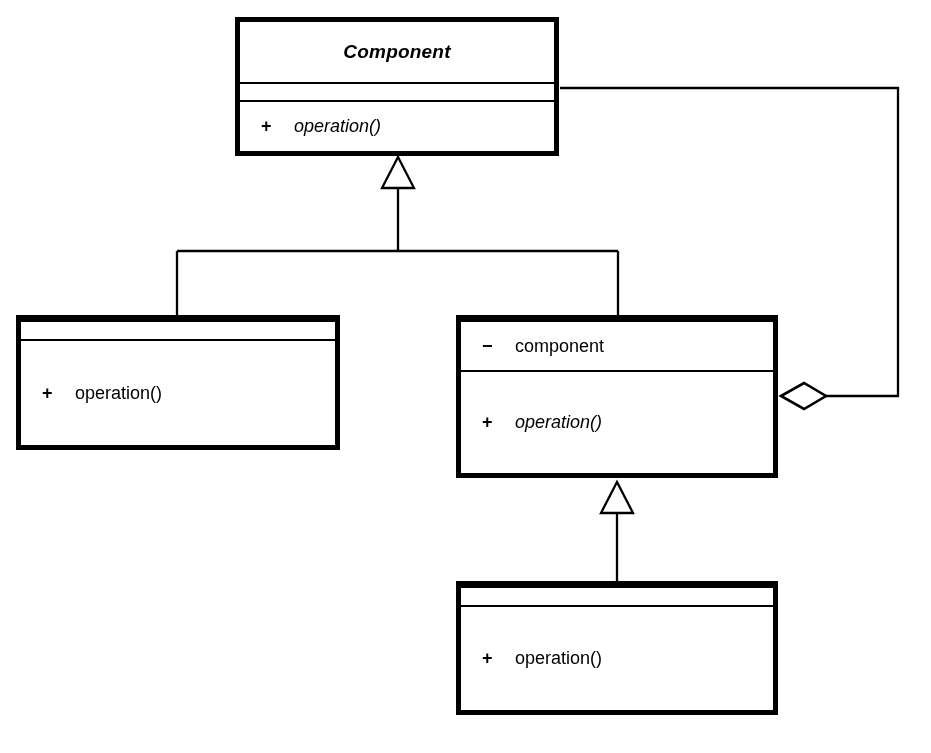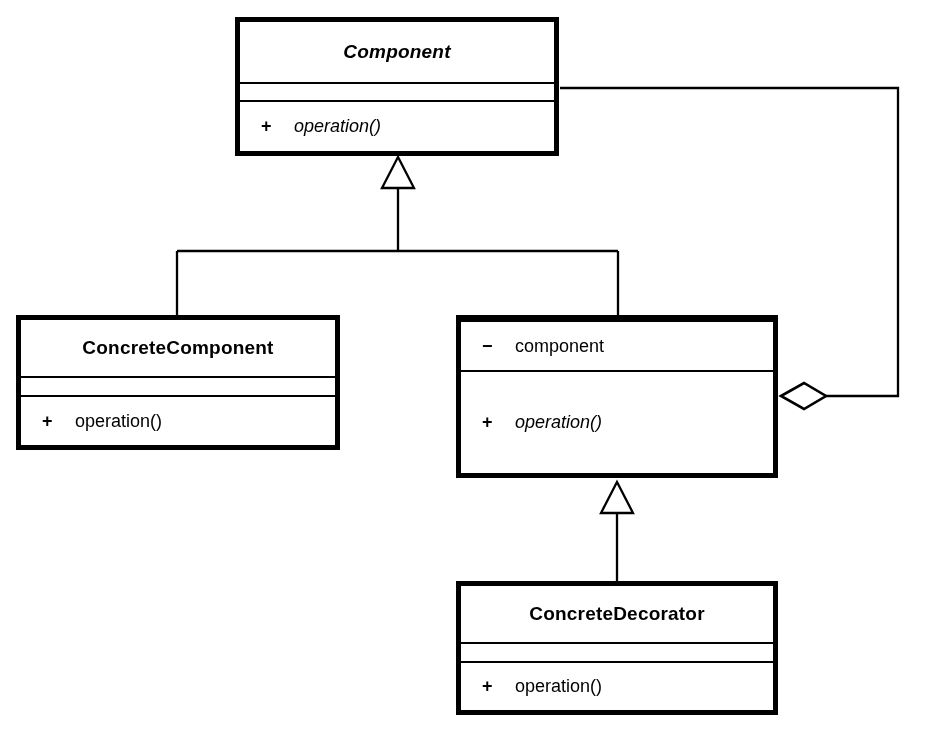--- a/index.html
+++ b/index.html
@@ -113,21 +113,20 @@
     <div class="compartment attrs"></div>
     <div class="compartment ops">
       <div class="member">
         <span class="vis">+</span>
         <span class="sig abstract">operation()</span>
       </div>
     </div>
   </div>
 
   <div class="class-box" id="box-concrete-component">
-    <div class="class-title">ConcreteComponent</div>
     <div class="compartment attrs"></div>
     <div class="compartment ops">
       <div class="member">
         <span class="vis">+</span>
         <span class="sig">operation()</span>
       </div>
     </div>
   </div>
 
   <div class="class-box" id="box-decorator">
@@ -139,21 +138,20 @@
     </div>
     <div class="compartment ops">
       <div class="member">
         <span class="vis">+</span>
         <span class="sig abstract">operation()</span>
       </div>
     </div>
   </div>
 
   <div class="class-box" id="box-concrete-decorator">
-    <div class="class-title">ConcreteDecorator</div>
     <div class="compartment attrs"></div>
     <div class="compartment ops">
       <div class="member">
         <span class="vis">+</span>
         <span class="sig">operation()</span>
       </div>
     </div>
   </div>
 
 </div>

